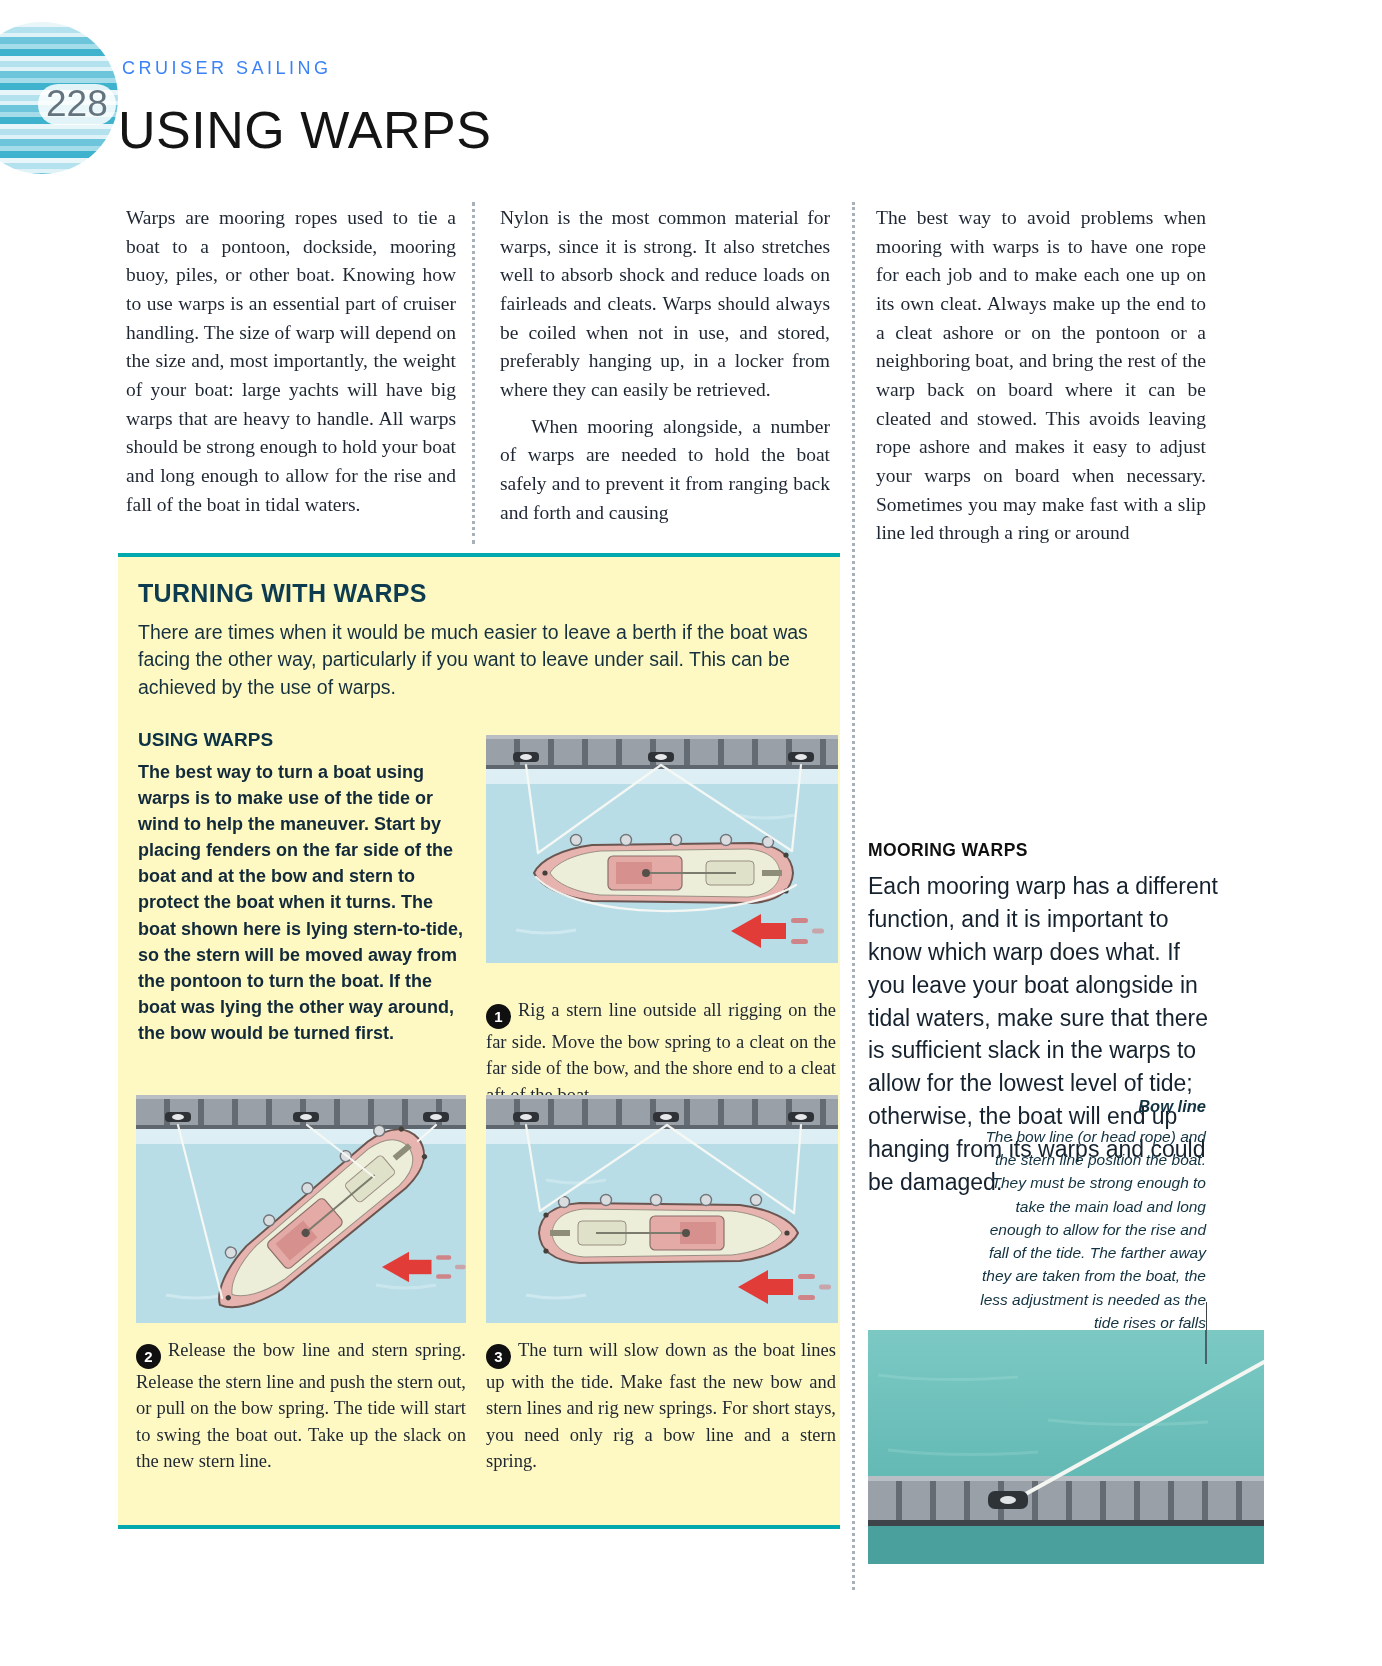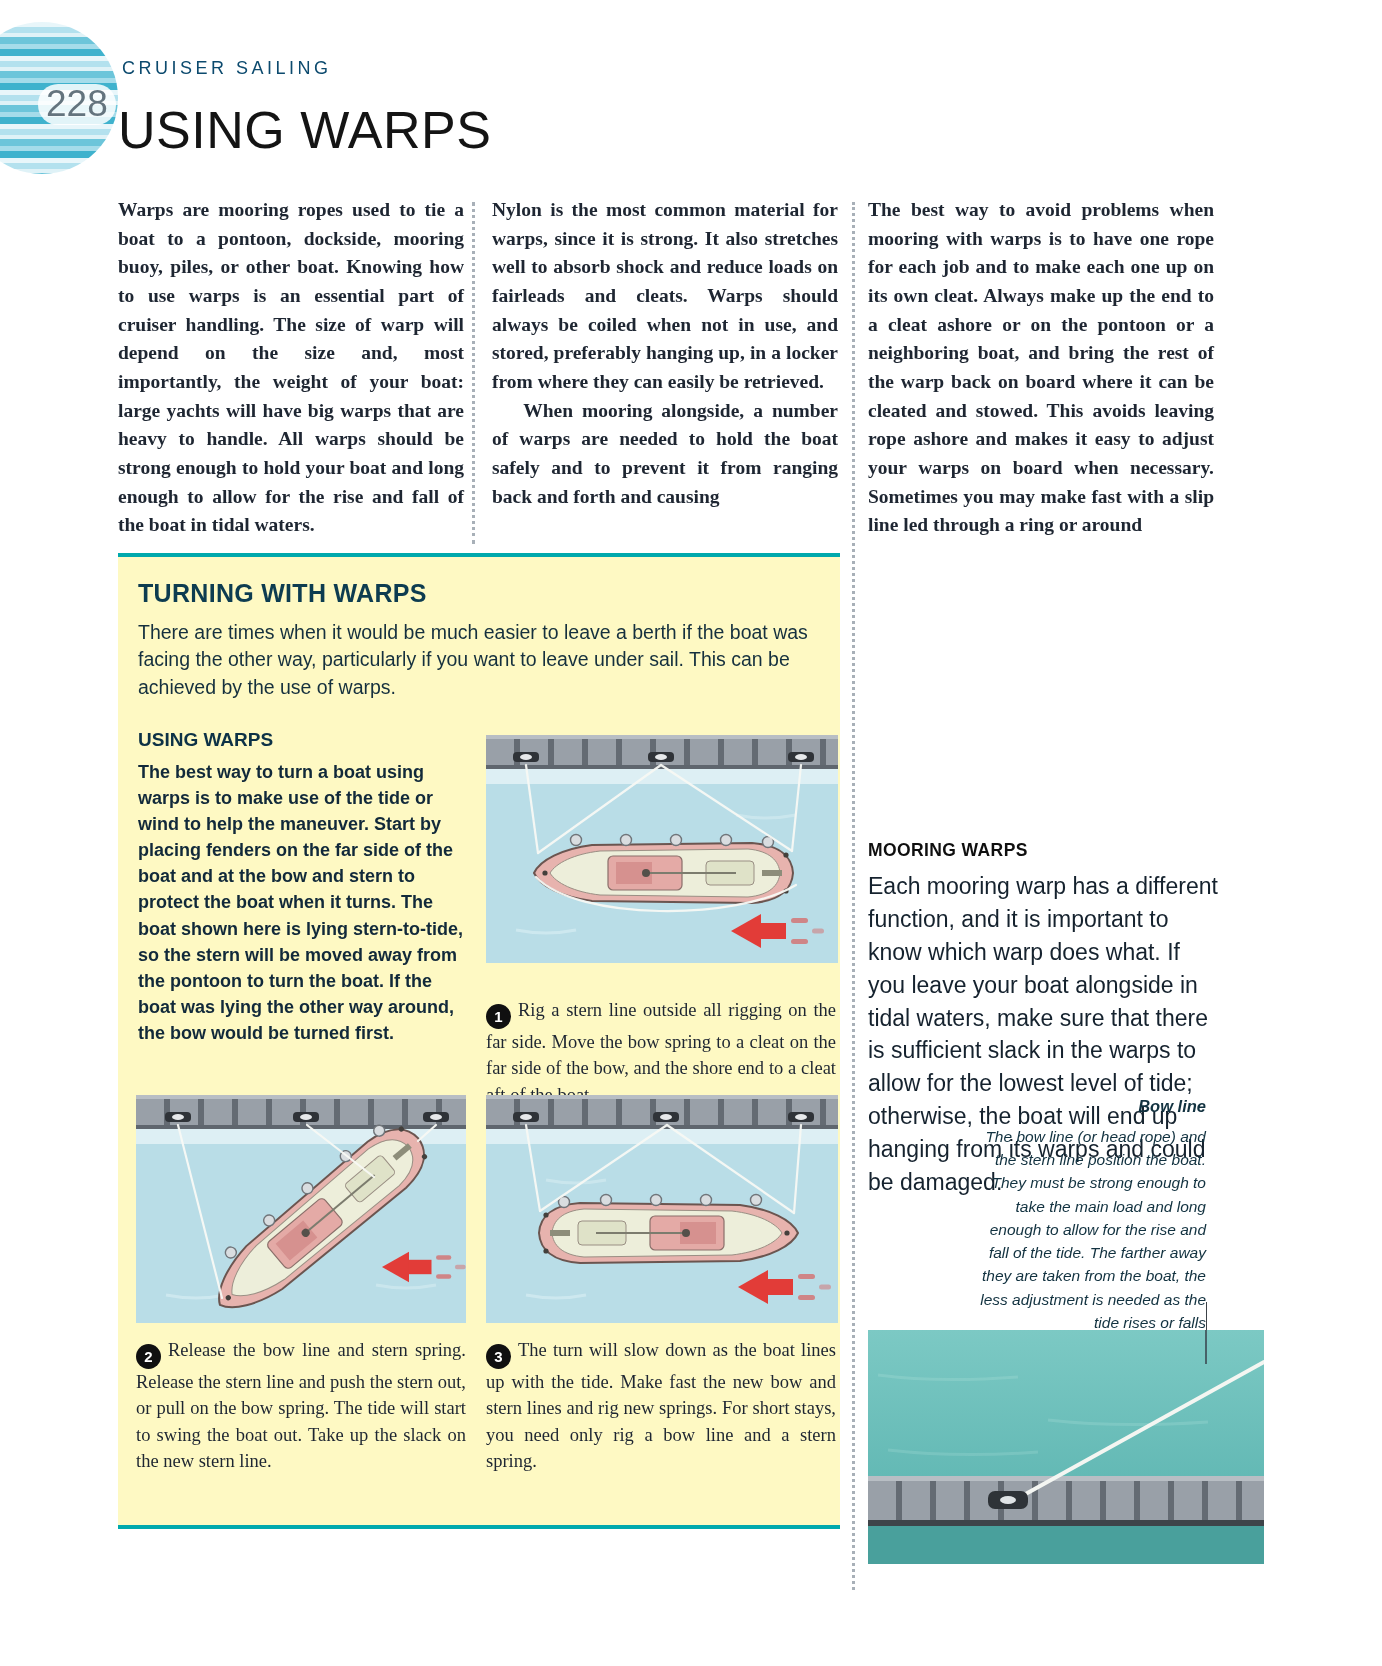--- a/index.html
+++ b/index.html
@@ -8,27 +8,27 @@
   .abs{position:absolute;}
 
   
   .logo-circle{left:-34px;top:22px;width:152px;height:152px;border-radius:50%;overflow:hidden;
     background:repeating-linear-gradient(180deg,
       #e8f6fa 0 5px,#b3e1ee 5px 11px,#dff2f7 11px 15px,#6cc5da 15px 22px,
       #a5dcea 22px 27px,#3fb2cd 27px 34px);}
   .page-num{left:38px;top:84px;font-family:"Liberation Sans",sans-serif;font-size:37px;
     color:#64747e;background:rgba(255,255,255,0.85);padding:0 8px;border-radius:20px;line-height:1.1;}
   .kicker{left:122px;top:58px;font-family:"Liberation Sans",sans-serif;font-size:18px;
-    letter-spacing:3.5px;color:#0c4a6e;}
+    letter-spacing:3.5px;color:#3b82f6;}
   .main-title{left:118px;top:100px;font-family:"Liberation Sans",sans-serif;font-size:52px;
     font-weight:400;color:#141414;letter-spacing:0.5px;}
 
   
   .body-col{width:346px;font-size:19.5px;line-height:1.47;text-align:justify;color:#1e2632;}
-  .body-col p{margin:0;font-weight:bold;}
+  .body-col p{margin:8px;}
   .body-col p.indent{text-indent:1.6em;}
   .sub-head{font-family:"Liberation Sans",sans-serif;font-weight:700;font-size:21px;
     color:#0f0f0f;margin:12px 0 5px 0;text-align:left;}
   .dotted-v{width:0;border-left:3px dotted #a8b0b8;}
 
   
   .feature-box{left:118px;top:553px;width:722px;height:968px;background:#fef9c3;
     border-top:4px solid #00a9ad;border-bottom:4px solid #00a9ad;}
   .box-title{left:20px;top:22px;font-family:"Liberation Sans",sans-serif;font-weight:700;
     font-size:25px;color:#0d3c50;letter-spacing:0.3px;}

